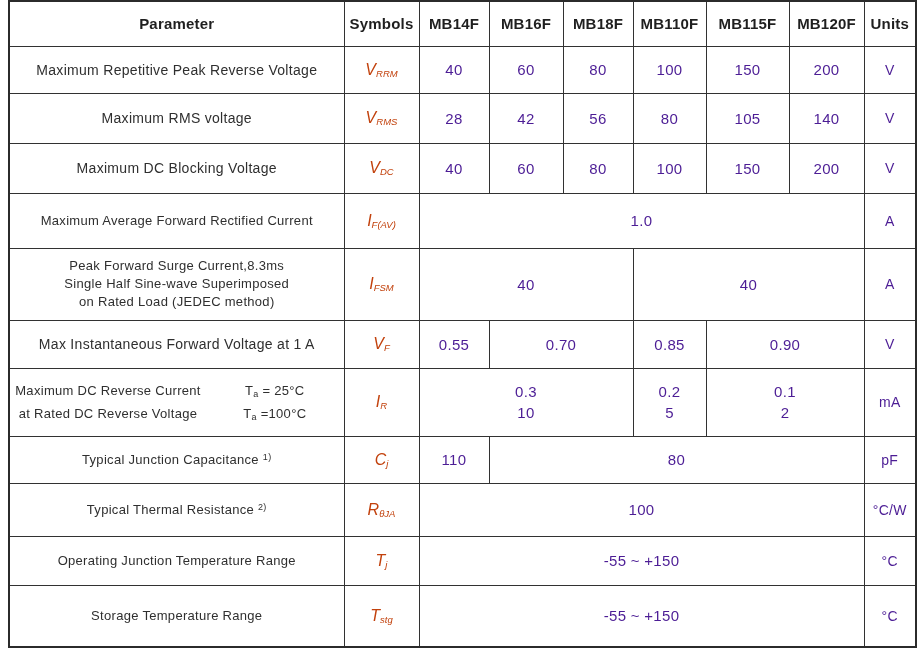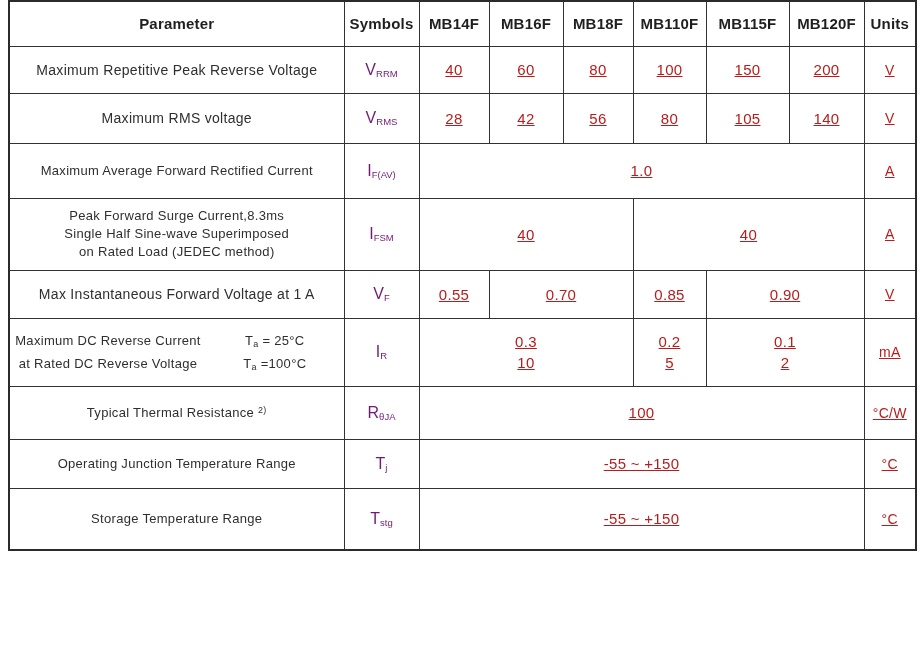--- a/index.html
+++ b/index.html
@@ -62,27 +62,27 @@
     text-align: left;
     padding-left: 14px;
     padding-right: 6px;
     letter-spacing: 0.3px;
     margin-left: 9px;
   }
   .p-lg { font-size: 14px; }
   .p-sm { font-size: 13px; }
   td.sym {
     font-size: 16px;
-    color: #701a75;
+    color: #c2410c;
+    font-style: italic;
   }
   td.val, td.unit {
     font-size: 15px;
-    color: #b91c1c;
+    color: #4c1d95;
     letter-spacing: 0.3px;
-    text-decoration: underline;
   }
   td.unit { font-size: 14px; }
   sub.ssub {
     font-size: 9.5px;
     letter-spacing: 0;
     position: relative;
     bottom: -0.25em;
     vertical-align: baseline;
   }
   sub.csub {
@@ -155,20 +155,31 @@
       <td class="sym"><span>V</span><sub class="ssub">RMS</sub></td>
       <td class="val">28</td>
       <td class="val">42</td>
       <td class="val">56</td>
       <td class="val">80</td>
       <td class="val">105</td>
       <td class="val">140</td>
       <td class="unit">V</td>
     </tr>
 
+    <tr class="r-vdc">
+      <td class="param p-lg">Maximum DC Blocking Voltage</td>
+      <td class="sym"><span>V</span><sub class="ssub">DC</sub></td>
+      <td class="val">40</td>
+      <td class="val">60</td>
+      <td class="val">80</td>
+      <td class="val">100</td>
+      <td class="val">150</td>
+      <td class="val">200</td>
+      <td class="unit">V</td>
+    </tr>
 
     <tr class="r-ifav">
       <td class="param p-sm">Maximum Average Forward Rectified Current</td>
       <td class="sym"><span>I</span><sub class="ssub">F(AV)</sub></td>
       <td class="val" colspan="6">1.0</td>
       <td class="unit">A</td>
     </tr>
 
     <tr class="r-ifsm">
       <td class="param p-sm">
@@ -210,20 +221,27 @@
         <div class="two-line">0.2</div>
         <div class="two-line">5</div>
       </td>
       <td class="val" colspan="2">
         <div class="two-line">0.1</div>
         <div class="two-line">2</div>
       </td>
       <td class="unit">mA</td>
     </tr>
 
+    <tr class="r-cj">
+      <td class="param p-sm"><span>Typical Junction Capacitance</span><sup class="note">1)</sup></td>
+      <td class="sym"><span>C</span><sub class="ssub">j</sub></td>
+      <td class="val">110</td>
+      <td class="val" colspan="5">80</td>
+      <td class="unit">pF</td>
+    </tr>
 
     <tr class="r-rthja">
       <td class="param p-sm"><span>Typical Thermal Resistance</span><sup class="note">2)</sup></td>
       <td class="sym"><span>R</span><sub class="ssub">θJA</sub></td>
       <td class="val" colspan="6">100</td>
       <td class="unit">°C/W</td>
     </tr>
 
     <tr class="r-tj">
       <td class="param p-sm">Operating Junction Temperature Range</td>

